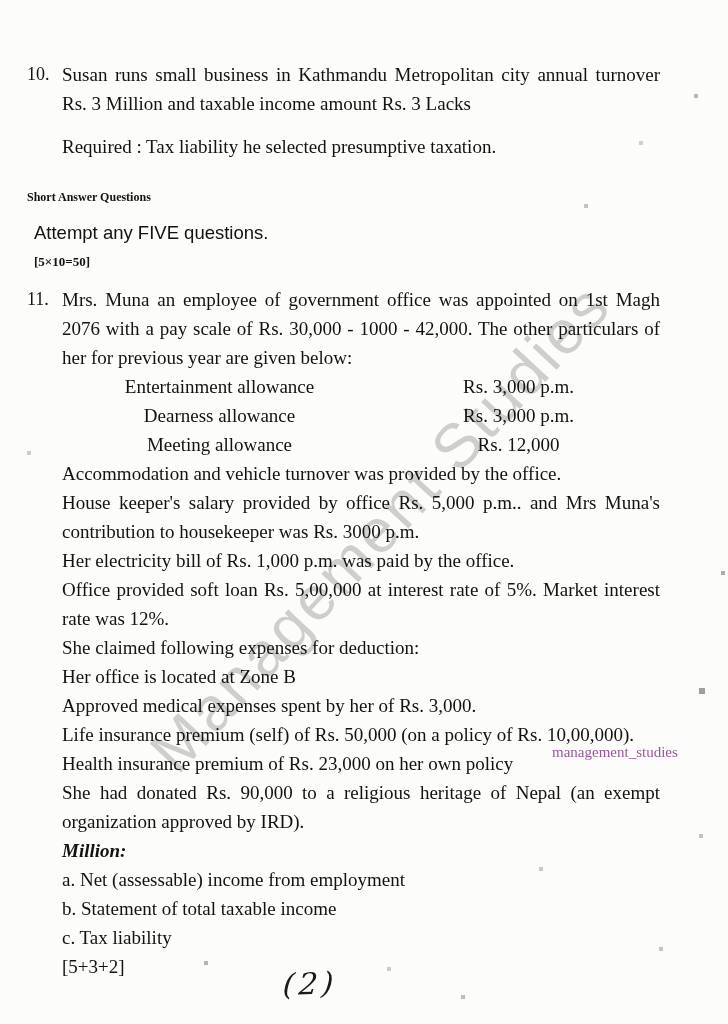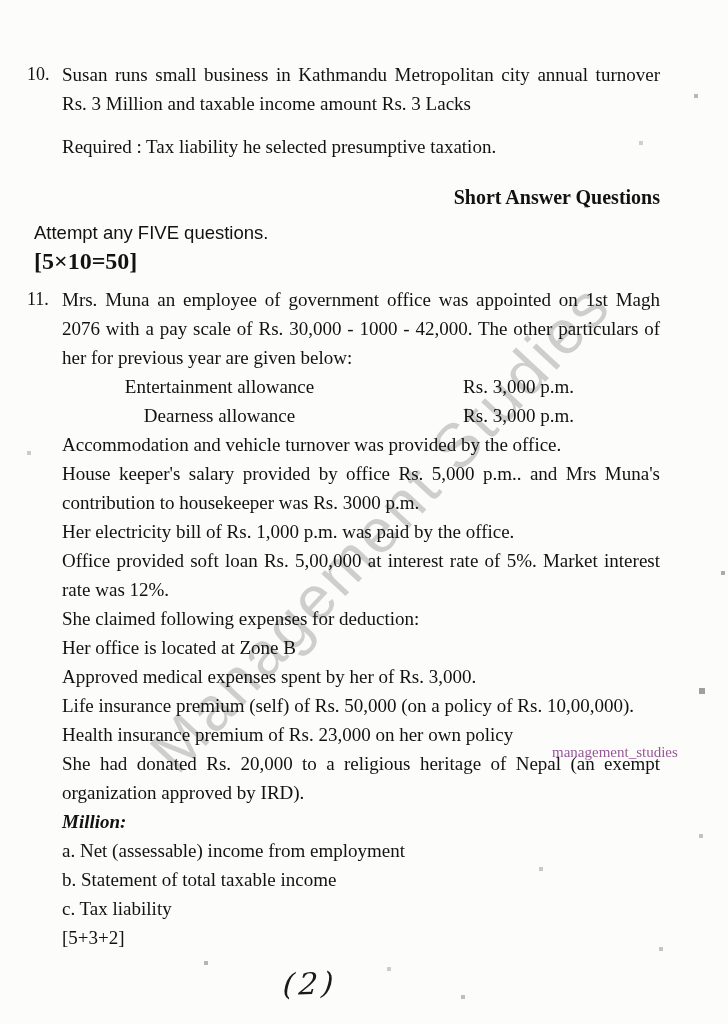--- a/index.html
+++ b/index.html
@@ -65,40 +65,39 @@
     flex:1 1 auto;
   }
   .justified{
     text-align:justify;
   }
   .required-line{
     margin-top:14px;
   }
   .section-heading{
     font-weight:bold;
-    font-size:20px;
-    margin:22px 0 0 30px;
-    text-align:right;
+    font-size:12px;
+    margin:22px 0 0 0;
   }
   .attempt-row{
     display:flex;
     justify-content:space-between;
     align-items:baseline;
     margin-top:6px;
     padding-left:7px;
     padding-right:17px;
     flex-direction:column;
   }
   .attempt-text{
     font-family:"Liberation Sans", sans-serif;
     font-size:18.5px;
   }
   .marks{
     font-weight:bold;
-    font-size:24px;
+    font-size:13px;
     white-space:nowrap;
   }
   .q11{
     margin-top:9px;
   }
   .allowance-row{
     display:flex;
     text-align:center;
   }
   .allowance-label{
@@ -193,33 +192,37 @@
 
         <div>
           <div class="allowance-row">
             <span class="allowance-label">Entertainment allowance</span>
             <span class="allowance-value">Rs. 3,000 p.m.</span>
           </div>
           <div class="allowance-row">
             <span class="allowance-label">Dearness allowance</span>
             <span class="allowance-value">Rs. 3,000 p.m.</span>
           </div>
+          <div class="allowance-row">
+            <span class="allowance-label">Meeting allowance</span>
+            <span class="allowance-value">Rs. 12,000</span>
+          </div>
         </div>
 
         <div>
           <div class="detail-line">Accommodation and vehicle turnover was provided by the office.</div>
           <div class="detail-line">House keeper's salary provided by office Rs. 5,000 p.m.. and Mrs Muna's contribution to housekeeper was Rs. 3000 p.m.</div>
           <div class="detail-line">Her electricity bill of Rs. 1,000 p.m. was paid by the office.</div>
           <div class="detail-line">Office provided soft loan Rs. 5,00,000 at interest rate of 5%. Market interest rate was 12%.</div>
           <div class="detail-line">She claimed following expenses for deduction:</div>
           <div class="detail-line">Her office is located at Zone B</div>
           <div class="detail-line">Approved medical expenses spent by her of Rs. 3,000.</div>
           <div class="detail-line">Life insurance premium (self) of Rs. 50,000 (on a policy of Rs. 10,00,000).</div>
           <div class="detail-line">Health insurance premium of Rs. 23,000 on her own policy</div>
-          <div class="detail-line">She had donated Rs. 20,000 to a religious heritage of Nepal (an exempt organization approved by IRD).</div>
+          <div class="detail-line">She had donated Rs. 90,000 to a religious heritage of Nepal (an exempt organization approved by IRD).</div>
         </div>
 
         <div class="required-label">Million:</div>
 
         <div>
           <div>a. Net (assessable) income from employment</div>
           <div>b. Statement of total taxable income</div>
           <div class="req-item-row">
             <span>c. Tax liability</span>
             <span class="req-marks">[5+3+2]</span>

